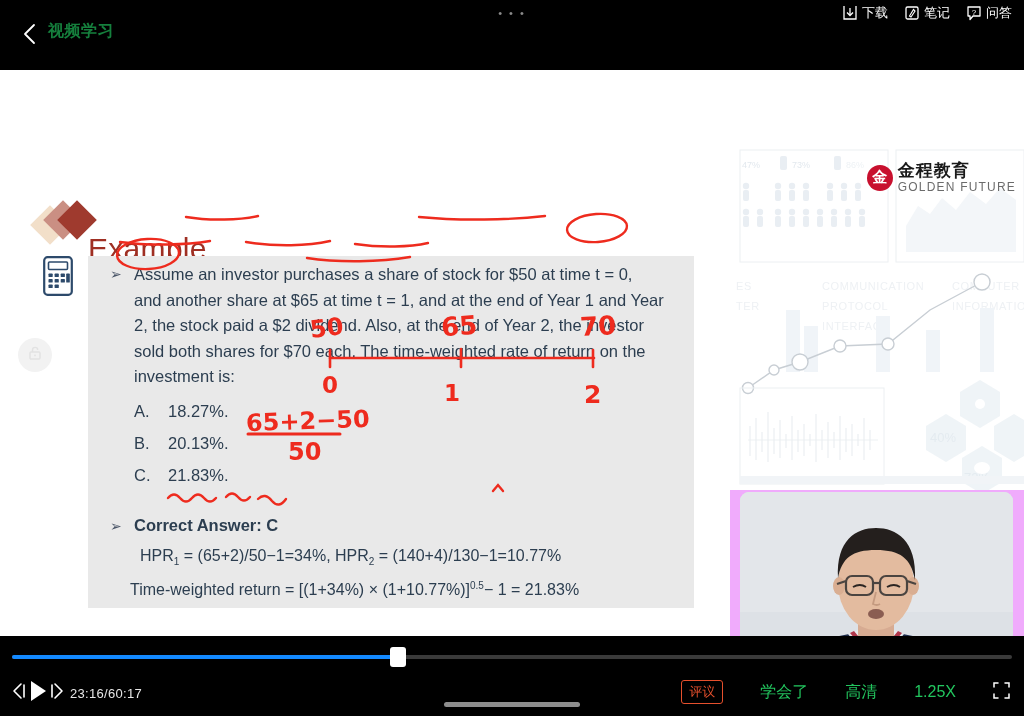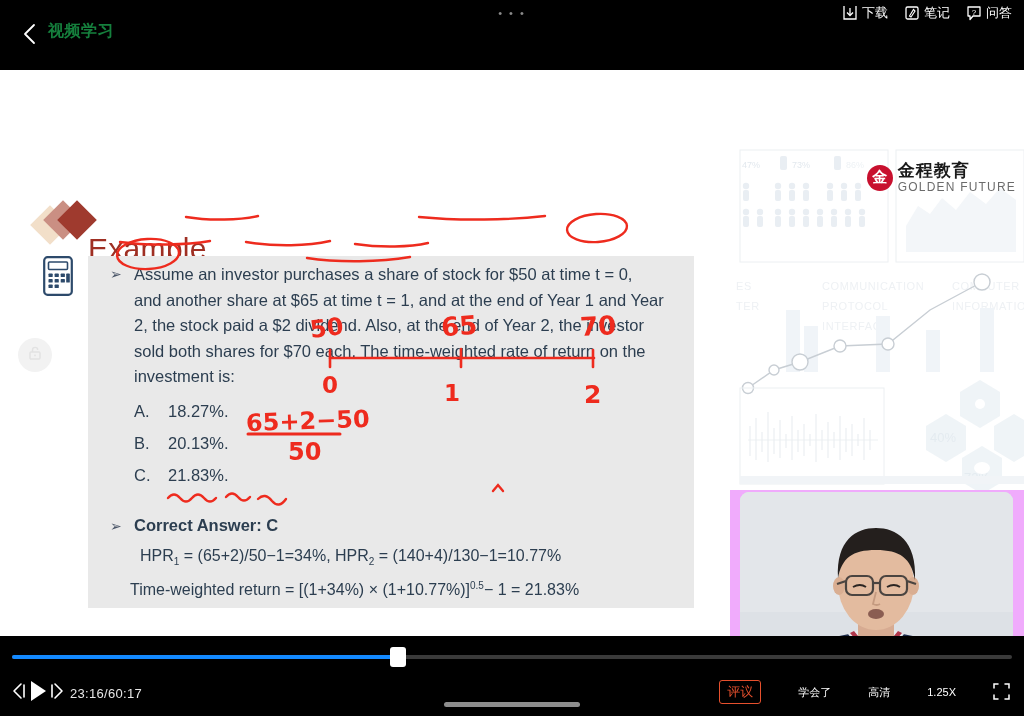--- a/index.html
+++ b/index.html
@@ -140,21 +140,21 @@
   .controls-left {
     position: absolute; left: 10px; top: 44px;
     display: flex; align-items: center; 
   }
   .ctl { cursor: pointer; display: flex; align-items: center; }
   .time-label { color: #e6e6e6; font-size: 13px; margin-left: 4px; letter-spacing: .3px; }
   .controls-right {
     position: absolute; right: 14px; top: 44px;
     display: flex; align-items: center; gap: 37px;
   }
-  .cr-item { color: #ffffff; font-size: 11px; cursor: pointer; }
+  .cr-item { color: #22c55e; font-size: 16px; cursor: pointer; }
   .badge-review {
     color: #e6502d; border: 1px solid #e6502d; border-radius: 3px;
     padding: 2px 7px; font-size: 13px; cursor: pointer;
   }
   .home-indicator {
     position: absolute; left: 50%; transform: translateX(-50%); bottom: 9px;
     width: 136px; height: 5px; border-radius: 3px; background: #8d8d8d;
   }
 </style>
 </head>

